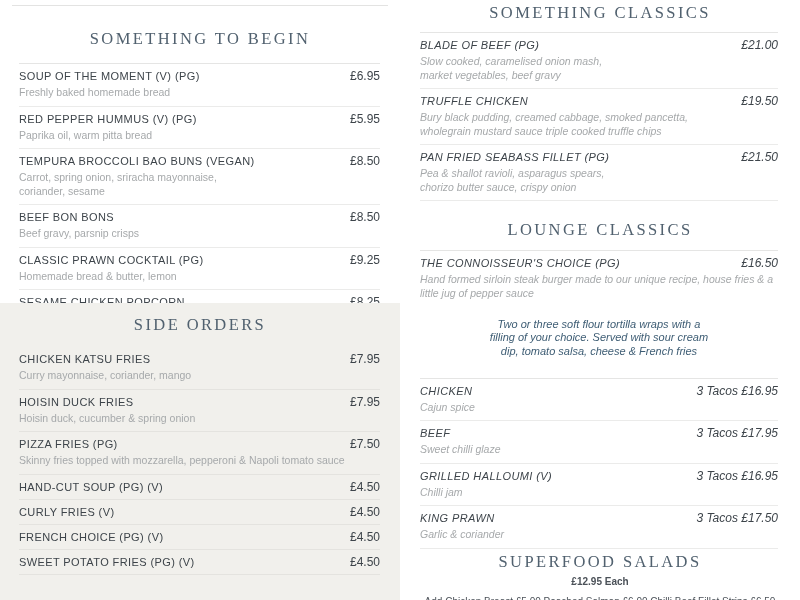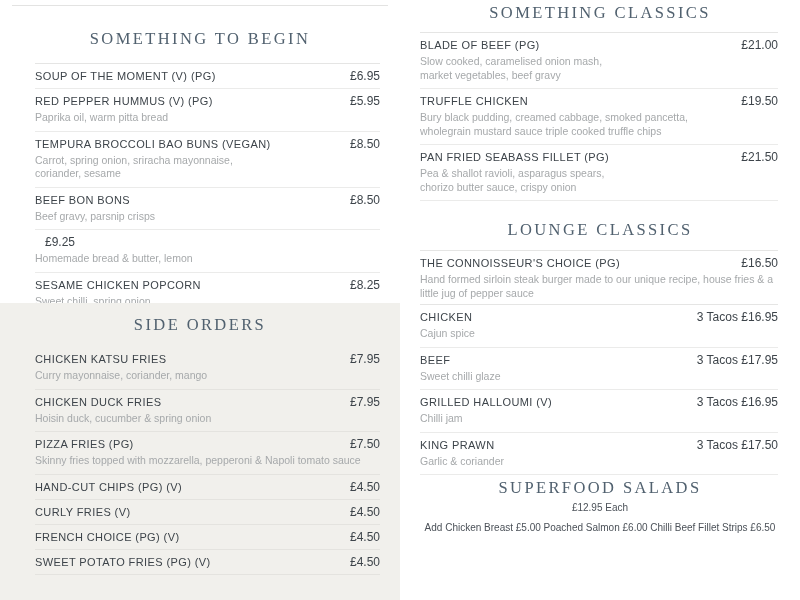--- a/index.html
+++ b/index.html
@@ -11,22 +11,22 @@
     overflow: hidden;
     font-family: "Liberation Sans", sans-serif;
     -webkit-font-smoothing: antialiased;
   }
   .col-left  { position: absolute; left: 0;   top: 0; width: 400px; height: 600px; background:#fff; }
   .col-right { position: absolute; left: 400px; top: 0; width: 400px; height: 600px; background:#fff; }
   .panel-sides {
     position: absolute; left: 0; top: 303px; width: 400px; height: 297px;
     background: #f1f0ec; overflow: hidden; z-index: 3;
   }
-  .inner { padding: 0 20px 0 19px; margin-left: 16px; }
-  .inner-r { padding: 0 22px 0 20px; }
+  .inner { padding: 0 20px 0 19px; }
+  .inner-r { padding: 0 22px 0 20px; font-style: italic; }
 
   .sec-title {
     font-family: "Liberation Serif", serif;
     font-weight: 400;
     color: #51616f;
     font-size: 16.5px;
     line-height: 22px;
     letter-spacing: 2.4px;
     text-align: center;
   }
@@ -76,21 +76,21 @@
     white-space: pre-line;
   }
   .taco-intro-cover {
     position: absolute; left: 0; top: -1px; width: 100%; height: 9px;
     background: #ffffff;
   }
 
   .sec-title.salads { margin-top: 2px; }
   .salads-sub {
     text-align: center; font-size: 10px; line-height: 13px;
-    color: #4b5158; margin-top: 2px; font-weight: 400;
+    color: #4b5158; margin-top: 2px; font-weight: 700;
   }
   .salads-addons {
     text-align: center; font-size: 10px; line-height: 13px;
     color: #4b5158; margin-top: 7px; font-weight: 500;
   }
 </style>
 </head>
 <body>
 
 <div class="col-left">
@@ -98,20 +98,21 @@
   <div class="sec-title">SOMETHING TO BEGIN</div>
   <div class="inner">
     <div class="rule under-h"></div>
     <div class="list">
 
       <div class="mi">
         <div class="mi-row">
           <span class="mi-name">SOUP OF THE MOMENT (V) (PG)</span>
           <span class="mi-price">£6.95</span>
         </div>
+        <div class="mi-desc">Freshly baked homemade bread</div>
       </div>
 
       <div class="mi">
         <div class="mi-row">
           <span class="mi-name">RED PEPPER HUMMUS (V) (PG)</span>
           <span class="mi-price">£5.95</span>
         </div>
         <div class="mi-desc">Paprika oil, warm pitta bread</div>
       </div>
 
@@ -127,20 +128,21 @@
       <div class="mi">
         <div class="mi-row">
           <span class="mi-name">BEEF BON BONS</span>
           <span class="mi-price">£8.50</span>
         </div>
         <div class="mi-desc">Beef gravy, parsnip crisps</div>
       </div>
 
       <div class="mi">
         <div class="mi-row">
+          <span class="mi-name">CLASSIC PRAWN COCKTAIL (PG)</span>
           <span class="mi-price">£9.25</span>
         </div>
         <div class="mi-desc">Homemade bread &amp; butter, lemon</div>
       </div>
 
       <div class="mi no-rule">
         <div class="mi-row">
           <span class="mi-name">SESAME CHICKEN POPCORN</span>
           <span class="mi-price">£8.25</span>
         </div>
@@ -192,20 +194,26 @@
 
     <div>
       <div class="mi no-rule burger">
         <div class="mi-row">
           <span class="mi-name">THE CONNOISSEUR'S CHOICE (PG)</span>
           <span class="mi-price">£16.50</span>
         </div>
         <div class="mi-desc">Hand formed sirloin steak burger made to our unique recipe, house fries &amp; a little jug of pepper sauce</div>
       </div>
 
+      <div class="taco-intro">
+        <span>Two or three soft flour tortilla wraps with a
+filling of your choice. Served with sour cream
+dip, tomato salsa, cheese &amp; French fries</span>
+        <div class="taco-intro-cover"></div>
+      </div>
 
       <div class="rule"></div>
 
       <div class="list">
         <div class="mi">
           <div class="mi-row">
             <span class="mi-name">CHICKEN</span>
             <span class="mi-price">3 Tacos £16.95</span>
           </div>
           <div class="mi-desc">Cajun spice</div>
@@ -252,38 +260,38 @@
       <div class="mi">
         <div class="mi-row">
           <span class="mi-name">CHICKEN KATSU FRIES</span>
           <span class="mi-price">£7.95</span>
         </div>
         <div class="mi-desc">Curry mayonnaise, coriander, mango</div>
       </div>
 
       <div class="mi">
         <div class="mi-row">
-          <span class="mi-name">CHICKEN DUCK FRIES</span>
+          <span class="mi-name">HOISIN DUCK FRIES</span>
           <span class="mi-price">£7.95</span>
         </div>
         <div class="mi-desc">Hoisin duck, cucumber &amp; spring onion</div>
       </div>
 
       <div class="mi">
         <div class="mi-row">
           <span class="mi-name">PIZZA FRIES (PG)</span>
           <span class="mi-price">£7.50</span>
         </div>
         <div class="mi-desc">Skinny fries topped with mozzarella, pepperoni &amp; Napoli tomato sauce</div>
       </div>
 
 
       <div class="mi">
         <div class="mi-row">
-          <span class="mi-name">HAND-CUT CHIPS (PG) (V)</span>
+          <span class="mi-name">HAND-CUT SOUP (PG) (V)</span>
           <span class="mi-price">£4.50</span>
         </div>
       </div>
 
       <div class="mi">
         <div class="mi-row">
           <span class="mi-name">CURLY FRIES (V)</span>
           <span class="mi-price">£4.50</span>
         </div>
       </div>

